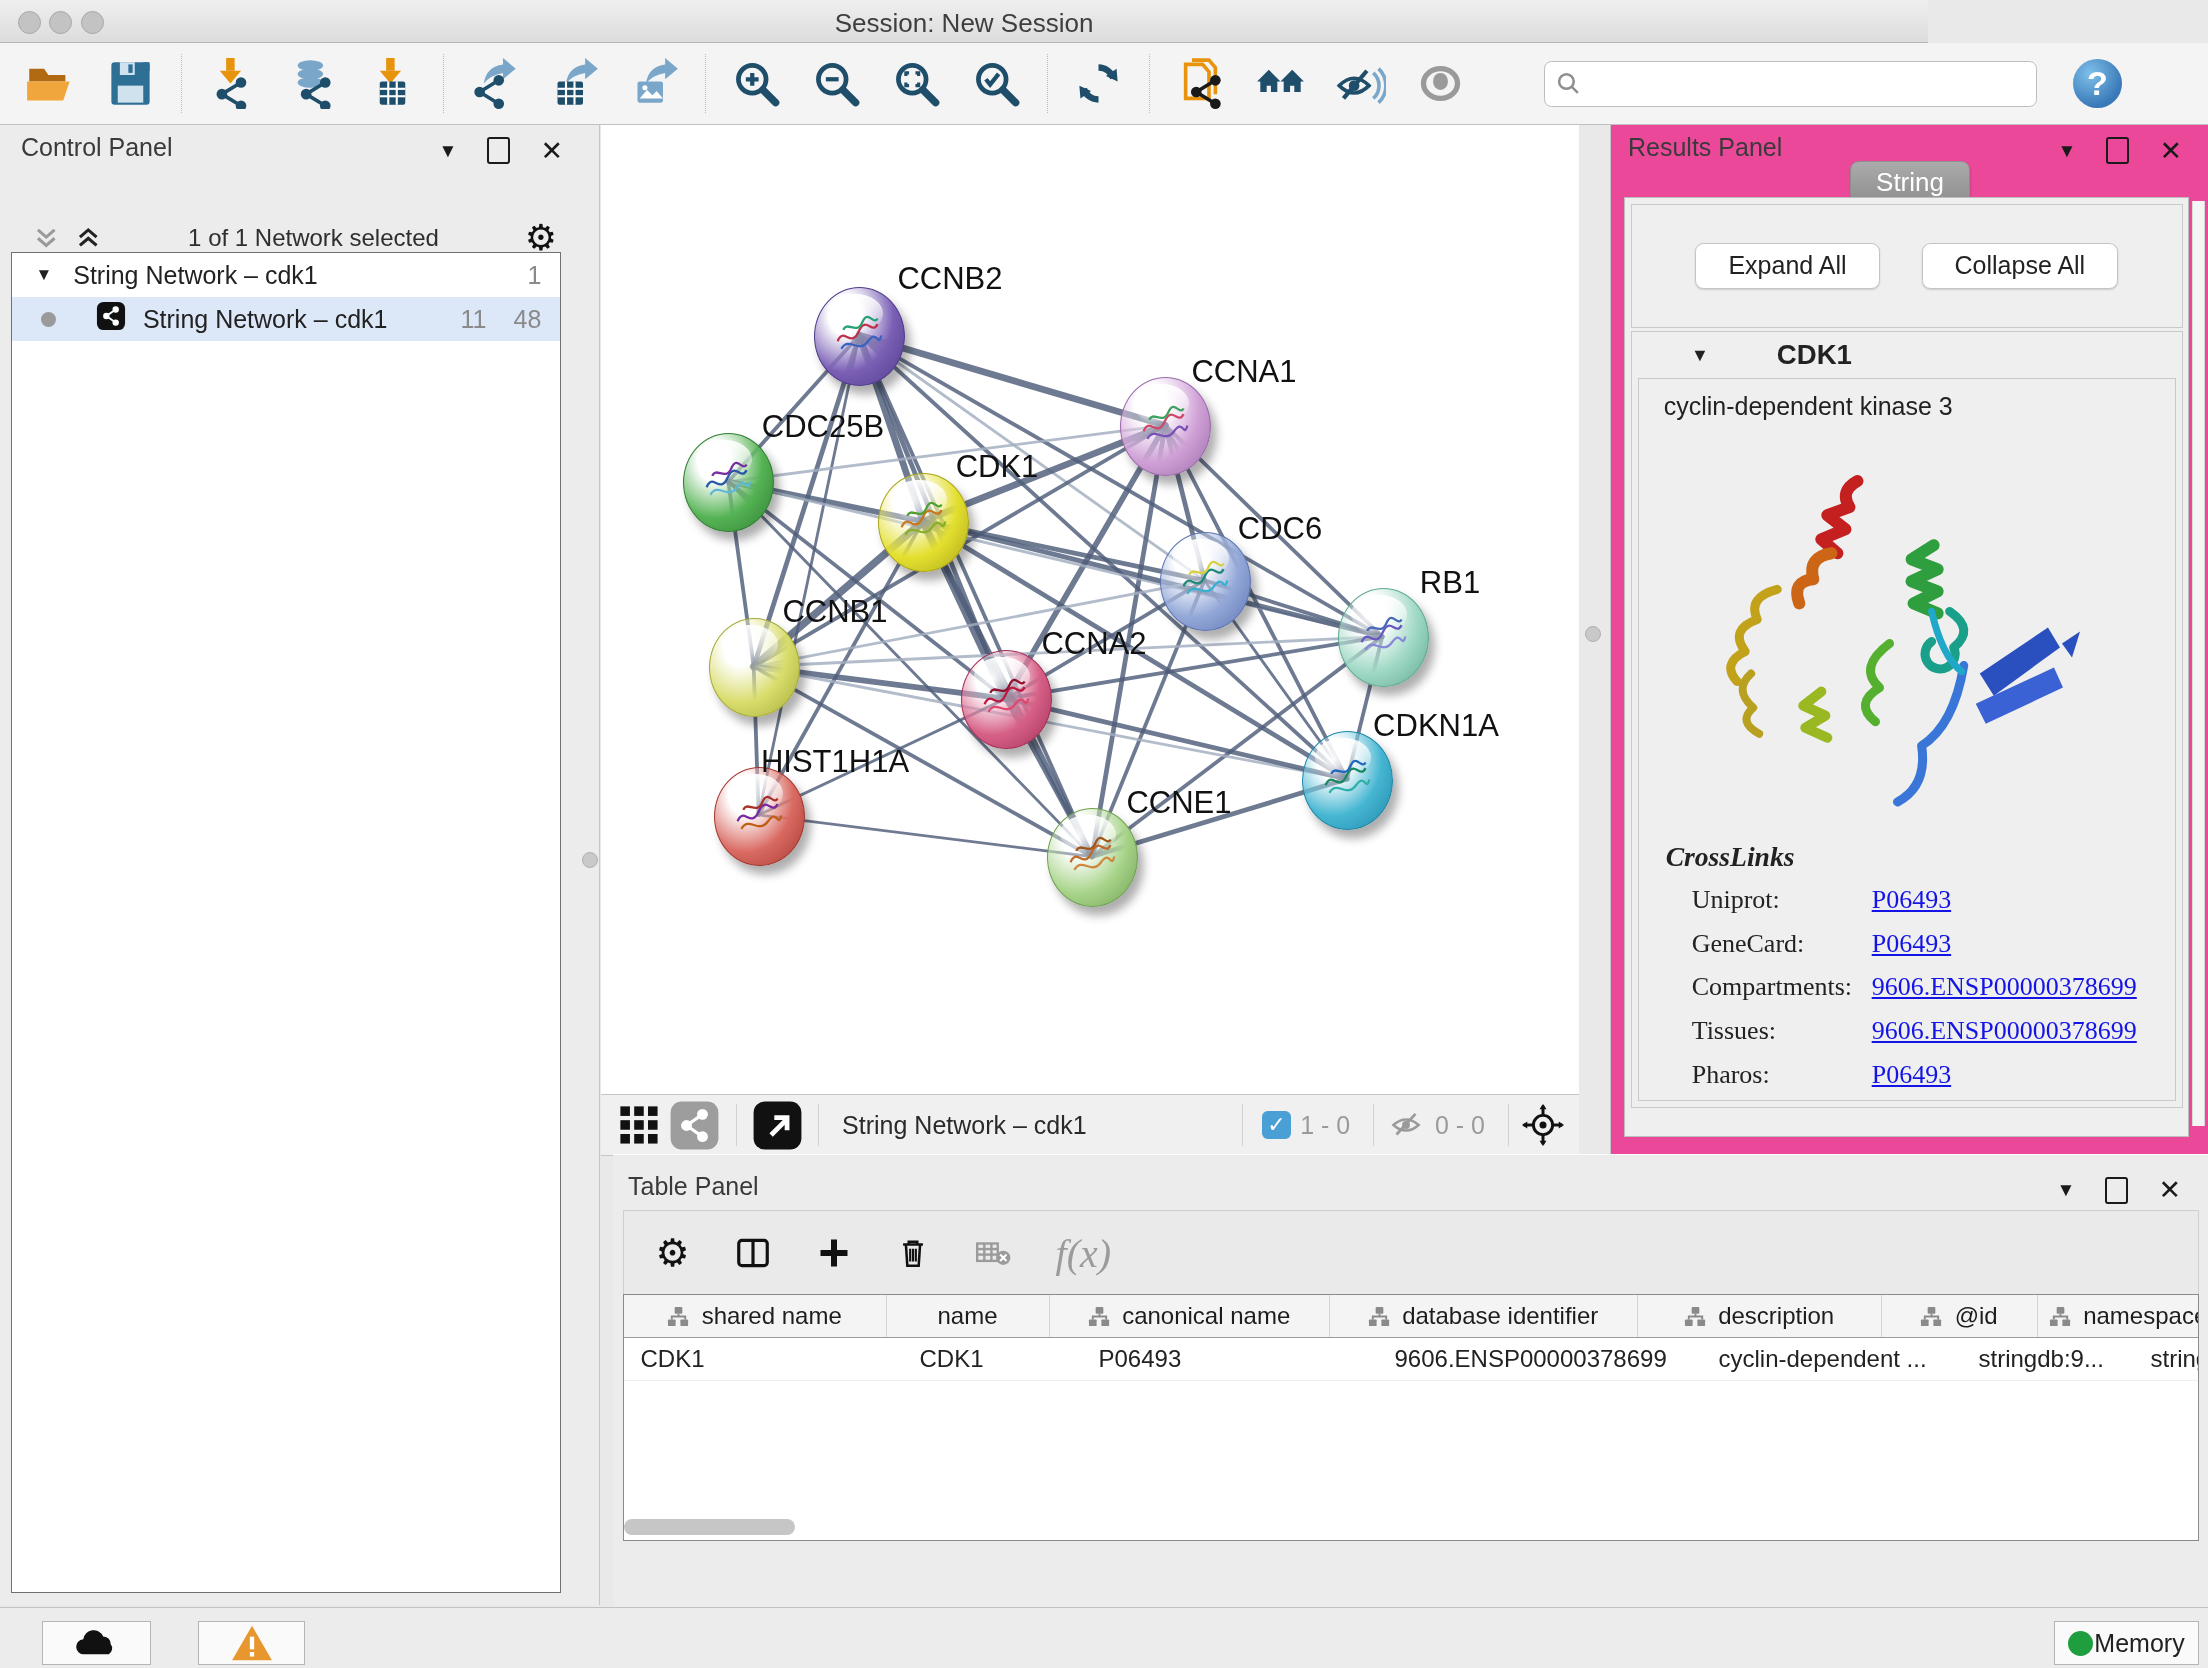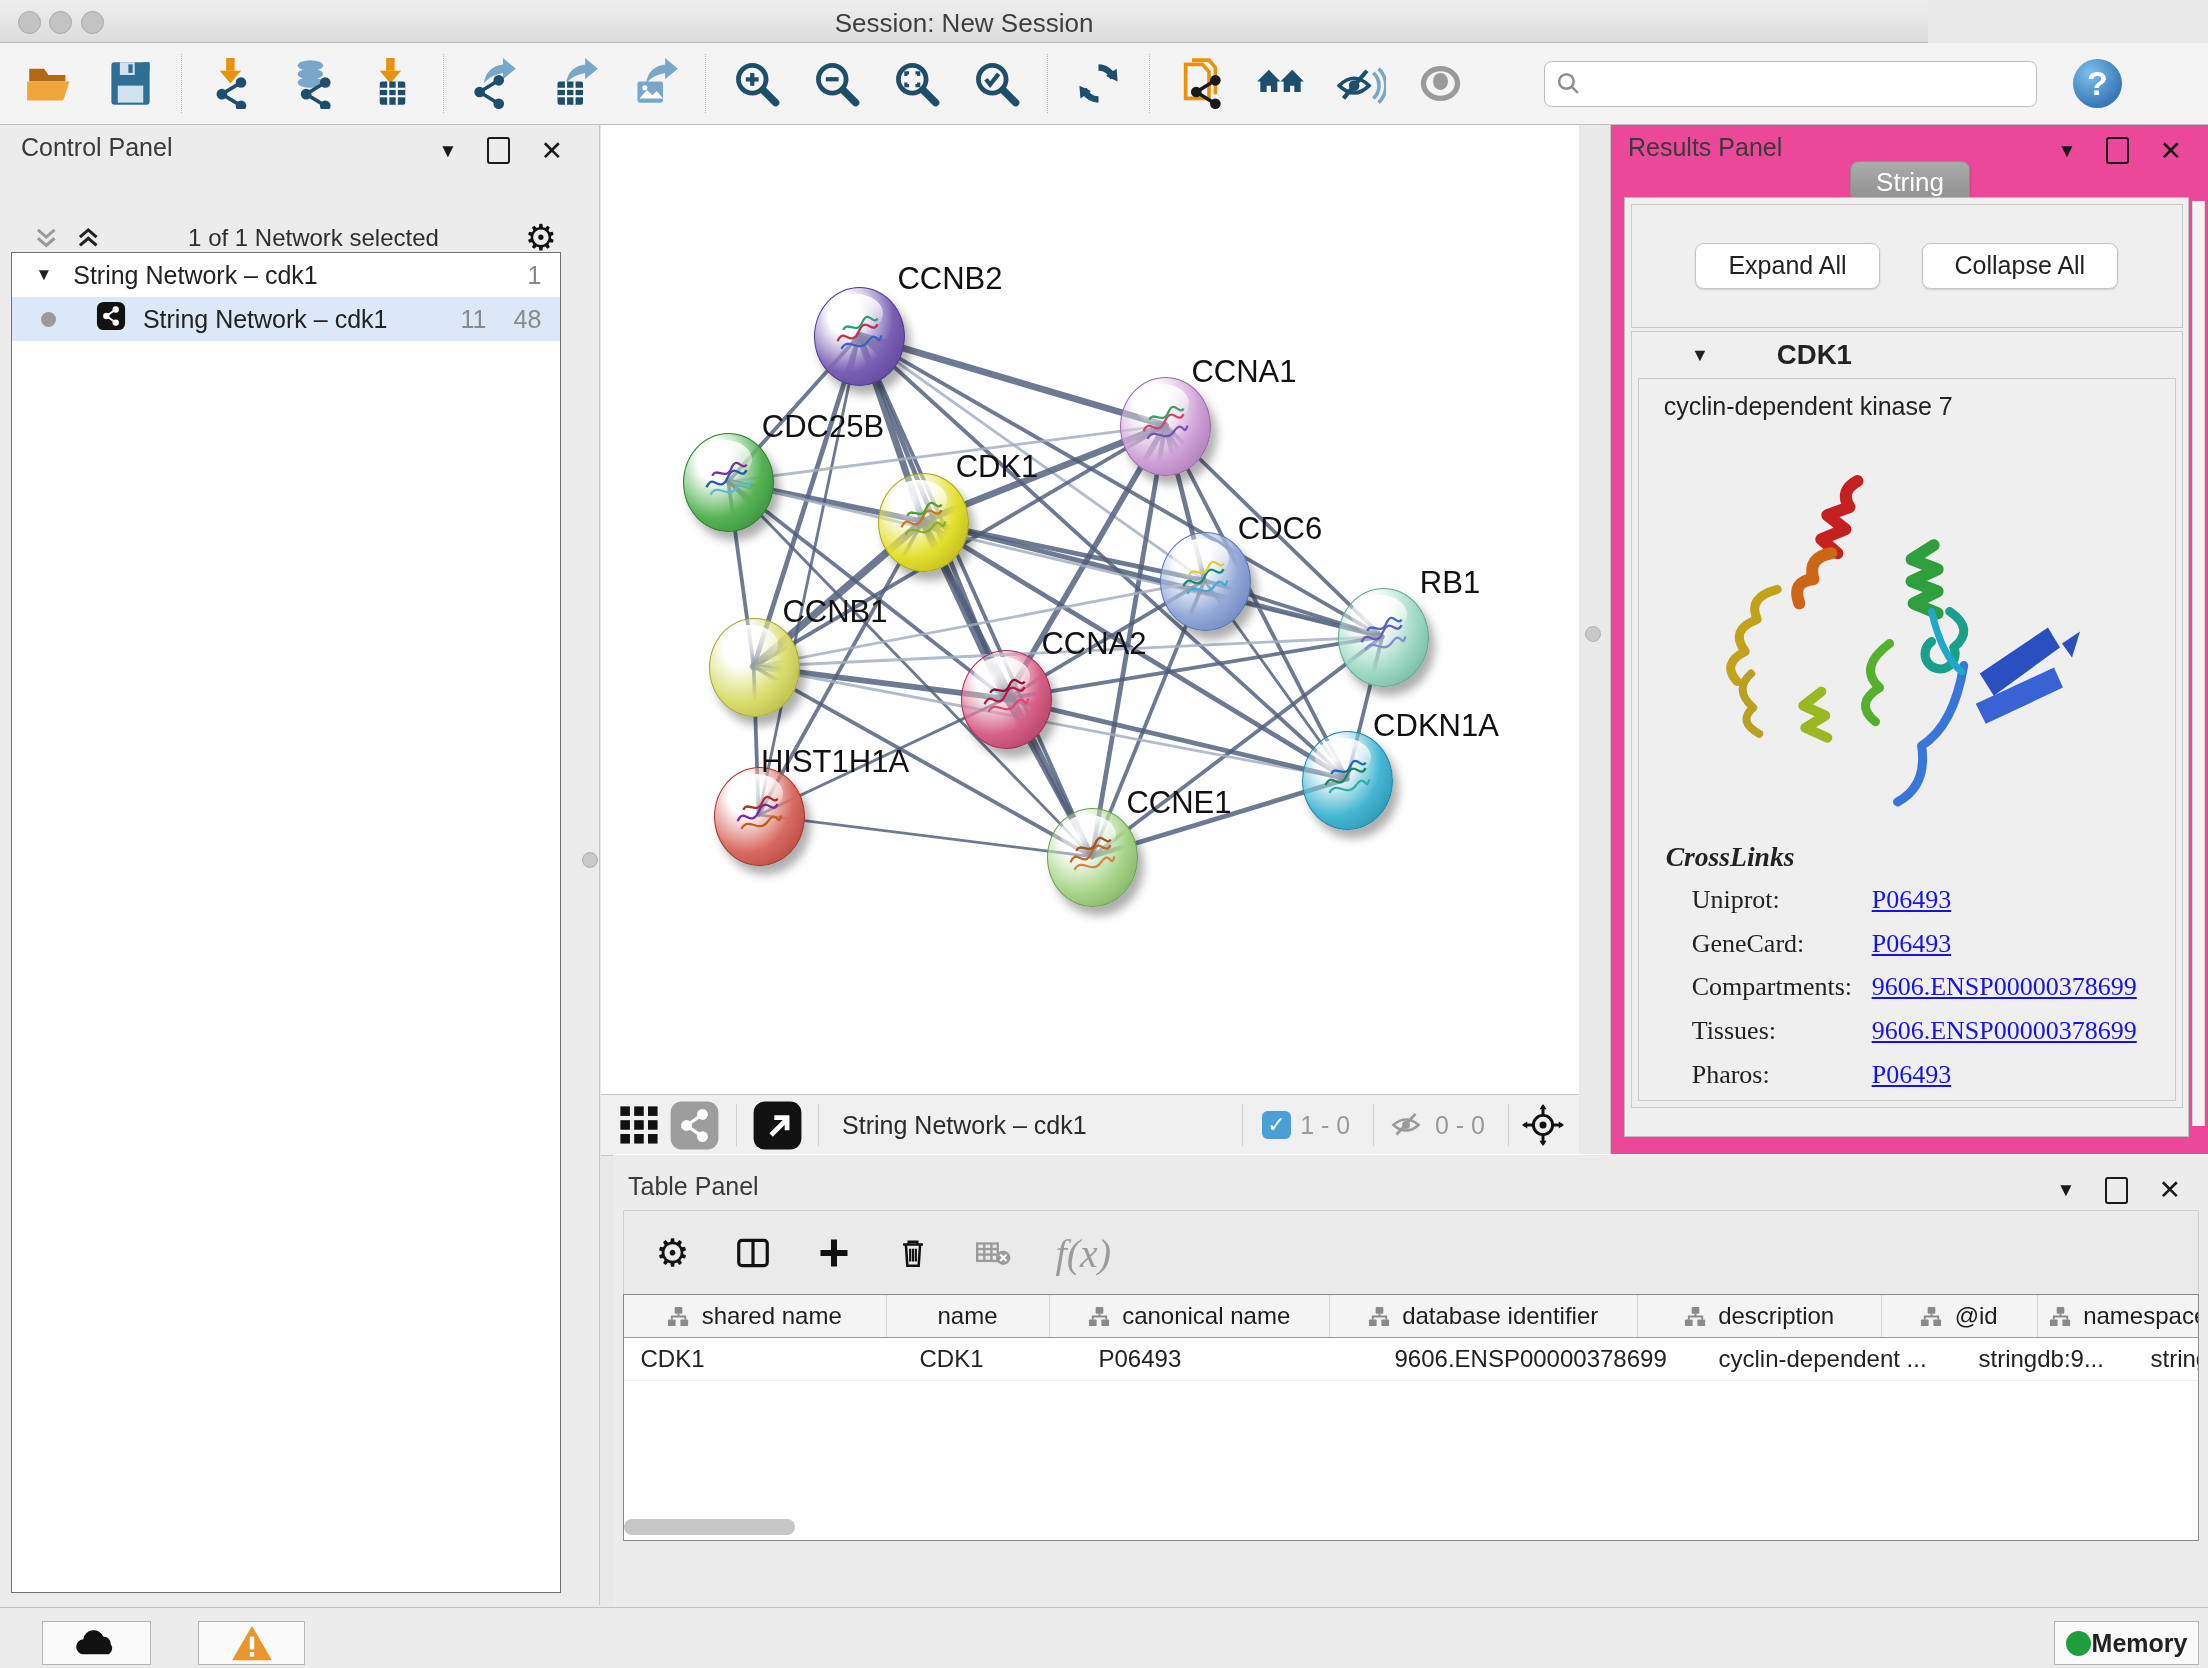--- a/index.html
+++ b/index.html
@@ -122,21 +122,21 @@
     overflow:hidden;flex:none;}
   #tp-hscroll{position:absolute;left:11.4px;bottom:74px;width:171px;height:16px;border-radius:8.6px;background:#c6c6c6;}
   #tp-tabs{position:absolute;left:504px;bottom:9.5px;display:flex;}
   
   #status-bar{position:absolute;left:0;top:1607px;width:2208px;height:61px;background:#ececec;
     border-top:1px solid #c2c2c2;}
   .sb-btn{position:absolute;top:13.3px;height:42px;background:#fafafa;border:1.9px solid #b5b5b5;
     display:flex;align-items:center;justify-content:center;cursor:pointer;}
   #sb-cloud{left:42px;width:107px;}
   #sb-warn{left:198px;width:105px;}
-  #sb-mem{left:2054px;width:143px;gap:1px;font-size:25px;font-weight:bold;}
+  #sb-mem{left:2054px;width:143px;gap:1px;font-size:25px;}
   #sb-mem .dot{width:25px;height:25px;border-radius:50%;background:#1e9e3e;}
 </style>
 </head>
 <body>
 
 <div id="app">
 
   <div id="titlebar">
     <div class="mac-dot" style="left:18px"></div>
     <div class="mac-dot" style="left:49px"></div>
@@ -627,21 +627,21 @@
       <div id="rp-btnbox">
         <div class="rp-btn">Expand All</div>
         <div class="rp-btn">Collapse All</div>
       </div>
       <div id="rp-section">
         <div id="rp-sec-head">
           <span class="tri">▼</span>
           <span class="name">CDK1</span>
         </div>
         <div id="rp-content">
-          <div id="rp-desc">cyclin-dependent kinase 7</div>
+          <div id="rp-desc">cyclin-dependent kinase 3</div>
           <svg id="rp-protein" width="409" height="371" viewBox="0 0 400 370">
             <g fill="none" stroke-linecap="round" stroke-linejoin="round">
               <path d="M176 20 q-18 10 -8 26 l-22 8 l18 14 l-24 10 l16 14" stroke="#c42020" stroke-width="12"></path>
               <path d="M150 92 q-24 4 -18 26 q-22 2 -14 24" stroke="#cc6616" stroke-width="12"></path>
               <path d="M96 128 q-30 8 -20 30 q-28 10 -12 32 q-24 12 -8 30" stroke="#c2a21a" stroke-width="9"></path>
               <path d="M70 212 q-18 16 2 34 q-16 14 6 26" stroke="#b8a020" stroke-width="8"></path>
               <path d="M140 230 l-18 14 l22 10 l-20 12 l22 10" stroke="#9ab822" stroke-width="10"></path>
               <path d="M252 84 l-22 14 l26 10 l-26 12 l26 10 l-24 12 l24 10" stroke="#2f9e3f" stroke-width="12"></path>
               <path d="M208 182 q-32 24 -10 44 q-26 16 -4 34" stroke="#55b030" stroke-width="9"></path>
               <path d="M268 150 q26 18 4 36 a15 15 0 1 1 -22 -6" stroke="#1aa08a" stroke-width="9"></path>

